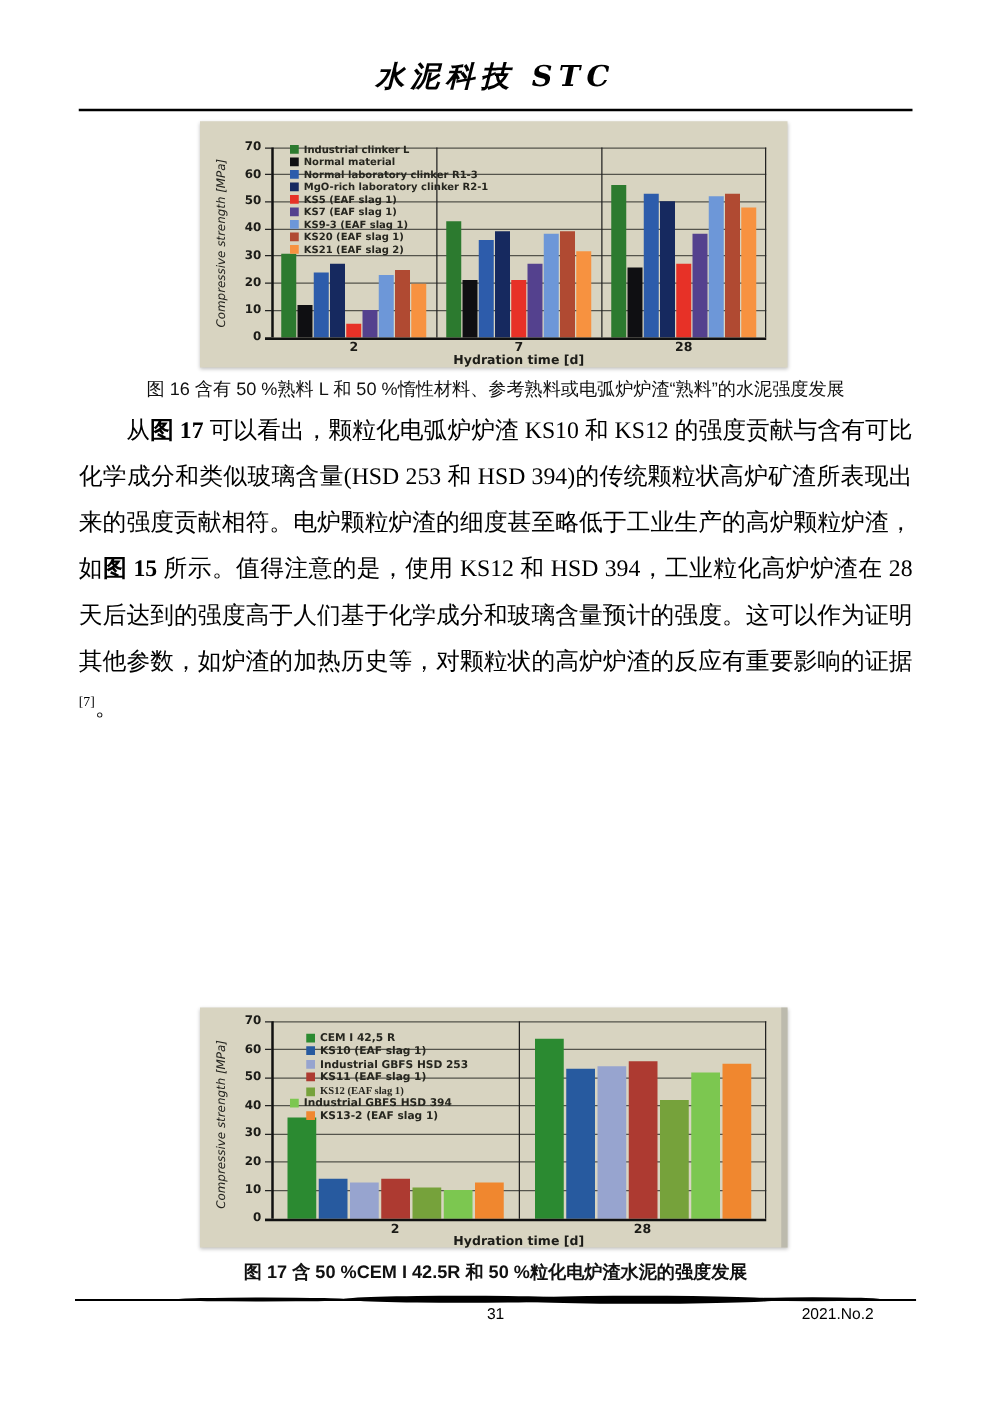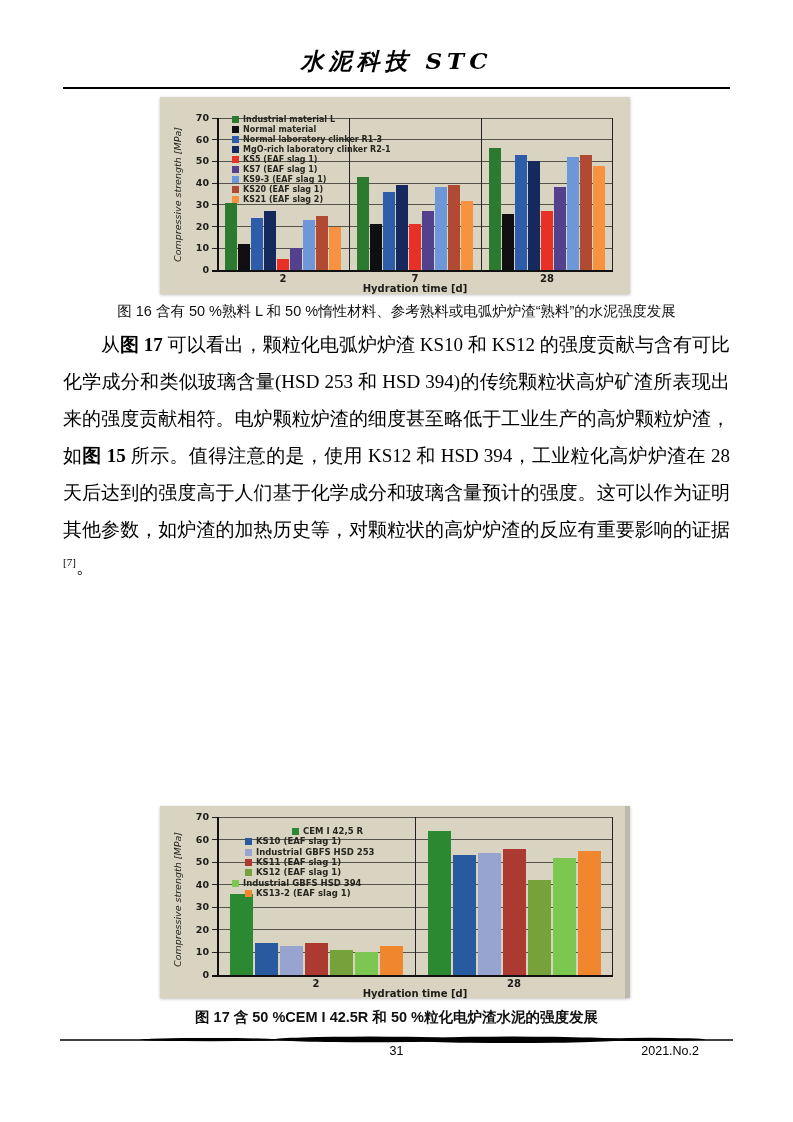--- a/index.html
+++ b/index.html
@@ -97,21 +97,21 @@
       <div class="abs" style="left: 57px; top: 21px; width: 1.5px; height: 152px; background: rgb(17, 17, 17); z-index: 3;"></div>
       <div class="abs" style="left: 452px; top: 21px; width: 1px; height: 152px; background: rgb(34, 34, 34); z-index: 3;"></div>
       <div class="abs" style="left: 189px; top: 21px; width: 1px; height: 152px; background: rgb(34, 34, 34); z-index: 3;"></div>
       <div class="abs" style="left: 321px; top: 21px; width: 1px; height: 152px; background: rgb(34, 34, 34); z-index: 3;"></div>
       <div class="abs" style="left: 52px; top: 173px; width: 401px; height: 1.8px; background: rgb(17, 17, 17); z-index: 3;"></div>
       <div class="c-cat" style="left: 57px; top: 176px; width: 132px;">2</div>
       <div class="c-cat" style="left: 189px; top: 176px; width: 132px;">7</div>
       <div class="c-cat" style="left: 321px; top: 176px; width: 132px;">28</div>
       <div class="c-xlabel" style="left: 57px; top: 186px; width: 396px;">Hydration time [d]</div>
       <div class="c-ylabel" style="left: 12px; top: 165px;">Compressive strength  [MPa]</div>
-      <div class="c-leg-row" style="left: 72px; top: 18px; font-size: 8px;"><span class="c-leg-sq" style="width: 7px; height: 7px; background: rgb(44, 122, 47);"></span><span>Industrial material L</span></div>
+      <div class="c-leg-row" style="left: 72px; top: 18px; font-size: 8px;"><span class="c-leg-sq" style="width: 7px; height: 7px; background: rgb(44, 122, 47);"></span><span>Industrial clinker L</span></div>
       <div class="c-leg-row" style="left: 72px; top: 28px; font-size: 8px;"><span class="c-leg-sq" style="width: 7px; height: 7px; background: rgb(15, 15, 18);"></span><span>Normal material</span></div>
       <div class="c-leg-row" style="left: 72px; top: 38px; font-size: 8px;"><span class="c-leg-sq" style="width: 7px; height: 7px; background: rgb(45, 92, 171);"></span><span>Normal laboratory clinker R1-3</span></div>
       <div class="c-leg-row" style="left: 72px; top: 48px; font-size: 8px;"><span class="c-leg-sq" style="width: 7px; height: 7px; background: rgb(22, 41, 95);"></span><span>MgO-rich laboratory clinker R2-1</span></div>
       <div class="c-leg-row" style="left: 72px; top: 58px; font-size: 8px;"><span class="c-leg-sq" style="width: 7px; height: 7px; background: rgb(231, 49, 39);"></span><span>KS5 (EAF slag 1)</span></div>
       <div class="c-leg-row" style="left: 72px; top: 68px; font-size: 8px;"><span class="c-leg-sq" style="width: 7px; height: 7px; background: rgb(84, 65, 142);"></span><span>KS7 (EAF slag 1)</span></div>
       <div class="c-leg-row" style="left: 72px; top: 78px; font-size: 8px;"><span class="c-leg-sq" style="width: 7px; height: 7px; background: rgb(109, 151, 216);"></span><span>KS9-3 (EAF slag 1)</span></div>
       <div class="c-leg-row" style="left: 72px; top: 88px; font-size: 8px;"><span class="c-leg-sq" style="width: 7px; height: 7px; background: rgb(176, 74, 50);"></span><span>KS20 (EAF slag 1)</span></div>
       <div class="c-leg-row" style="left: 72px; top: 98px; font-size: 8px;"><span class="c-leg-sq" style="width: 7px; height: 7px; background: rgb(247, 146, 64);"></span><span>KS21 (EAF slag 2)</span></div>
     </div>
   <div class="caption" style="top:302px;">图 16 含有 50 %熟料 L 和 50 %惰性材料、参考熟料或电弧炉炉渣“熟料”的水泥强度发展</div>
@@ -160,25 +160,25 @@
       <div class="abs" style="left: 219.5px; top: 139.657px; width: 23px; height: 29.3429px; background: rgb(240, 135, 47); z-index: 2;"></div>
       <div class="abs" style="left: 417.5px; top: 44.8571px; width: 23px; height: 124.143px; background: rgb(240, 135, 47); z-index: 2;"></div>
       <div class="abs" style="left: 57px; top: 11px; width: 1.5px; height: 158px; background: rgb(17, 17, 17); z-index: 3;"></div>
       <div class="abs" style="left: 452px; top: 11px; width: 1px; height: 158px; background: rgb(34, 34, 34); z-index: 3;"></div>
       <div class="abs" style="left: 255px; top: 11px; width: 1px; height: 158px; background: rgb(34, 34, 34); z-index: 3;"></div>
       <div class="abs" style="left: 52px; top: 169px; width: 401px; height: 1.8px; background: rgb(17, 17, 17); z-index: 3;"></div>
       <div class="c-cat" style="left: 57px; top: 172px; width: 198px;">2</div>
       <div class="c-cat" style="left: 255px; top: 172px; width: 198px;">28</div>
       <div class="c-xlabel" style="left: 57px; top: 182px; width: 396px;">Hydration time [d]</div>
       <div class="c-ylabel" style="left: 12px; top: 161px;">Compressive strength [MPa]</div>
-      <div class="c-leg-row" style="left: 85px; top: 20px; font-size: 8.5px; margin-left: 47px;"><span class="c-leg-sq" style="width: 7px; height: 7px; background: rgb(43, 138, 49);"></span><span>CEM I 42,5 R</span></div>
+      <div class="c-leg-row" style="left: 85px; top: 20px; font-size: 8.5px;"><span class="c-leg-sq" style="width: 7px; height: 7px; background: rgb(43, 138, 49);"></span><span>CEM I 42,5 R</span></div>
       <div class="c-leg-row" style="left: 85px; top: 30.3px; font-size: 8.5px;"><span class="c-leg-sq" style="width: 7px; height: 7px; background: rgb(39, 90, 159);"></span><span>KS10 (EAF slag 1)</span></div>
       <div class="c-leg-row" style="left: 85px; top: 40.6px; font-size: 8.5px;"><span class="c-leg-sq" style="width: 7px; height: 7px; background: rgb(151, 164, 207);"></span><span>Industrial GBFS HSD 253</span></div>
       <div class="c-leg-row" style="left: 85px; top: 50.9px; font-size: 8.5px; text-align: right;"><span class="c-leg-sq" style="width: 7px; height: 7px; background: rgb(173, 58, 49);"></span><span>KS11 (EAF slag 1)</span></div>
-      <div class="c-leg-row" style="left: 85px; top: 61.2px; font-size: 8.5px;"><span class="c-leg-sq" style="width: 7px; height: 7px; background: rgb(118, 162, 59);"></span><span>KS12 (EAF slag 1)</span></div>
+      <div class="c-leg-row" style="left: 85px; top: 61.2px; font-size: 8.5px; font-family: Liberation Serif, serif;"><span class="c-leg-sq" style="width: 7px; height: 7px; background: rgb(118, 162, 59);"></span><span>KS12 (EAF slag 1)</span></div>
       <div class="c-leg-row" style="left: 72px; top: 71.5px; font-size: 8.5px;"><span class="c-leg-sq" style="width: 7px; height: 7px; background: rgb(124, 199, 80);"></span><span>Industrial GBFS HSD 394</span></div>
       <div class="c-leg-row" style="left: 85px; top: 81.8px; font-size: 8.5px;"><span class="c-leg-sq" style="width: 7px; height: 7px; background: rgb(240, 135, 47);"></span><span>KS13-2 (EAF slag 1)</span></div>
     </div>
   <div class="caption" style="top:1008px;font-weight:bold;">图 17 含 50 %CEM I 42.5R 和 50 %粒化电炉渣水泥的强度发展</div>
 
   <svg class="footer-svg" width="673" height="12">
     <path d="M0,6 L673,6" stroke="#000" stroke-width="1.6" fill="none"></path>
     <ellipse cx="150" cy="5.6" rx="70" ry="1.6" fill="#000"></ellipse>
     <ellipse cx="310" cy="5.4" rx="95" ry="2.8" fill="#000"></ellipse>
     <ellipse cx="452" cy="5.8" rx="110" ry="3.2" fill="#000"></ellipse>

